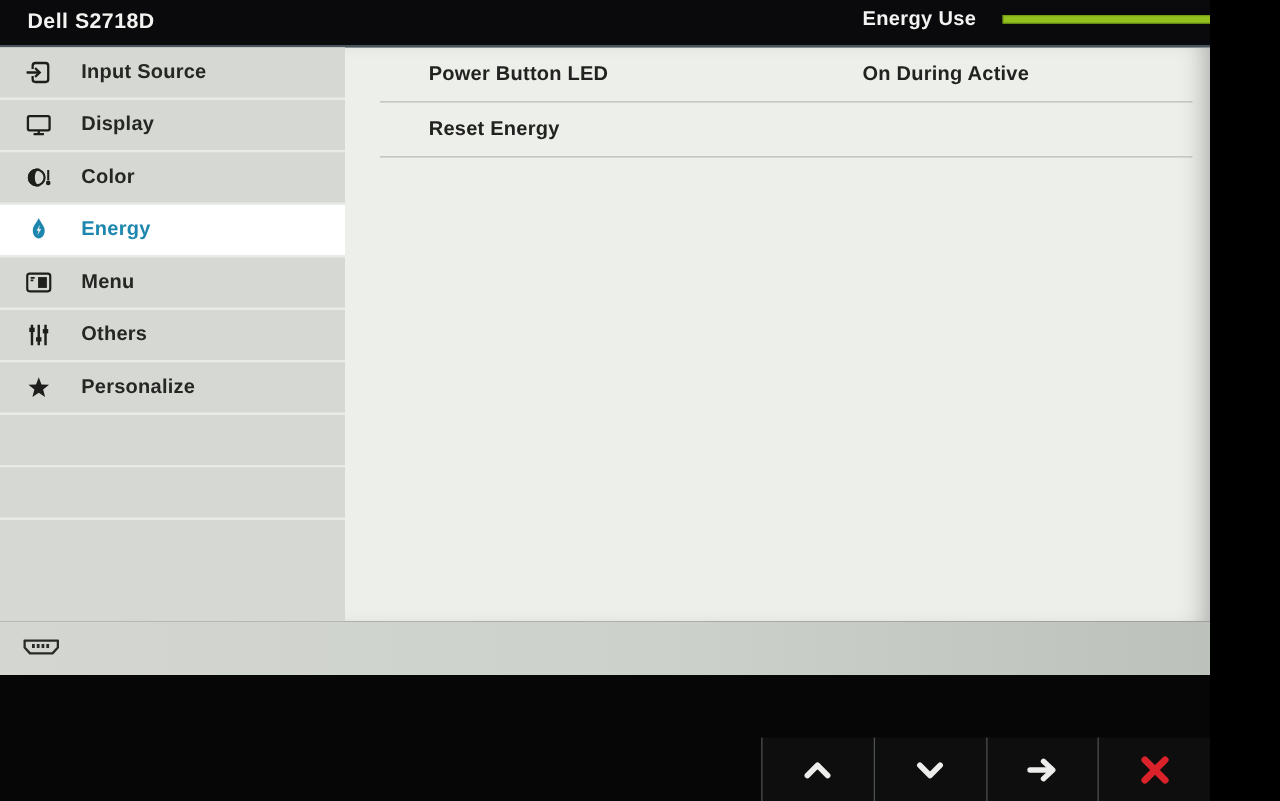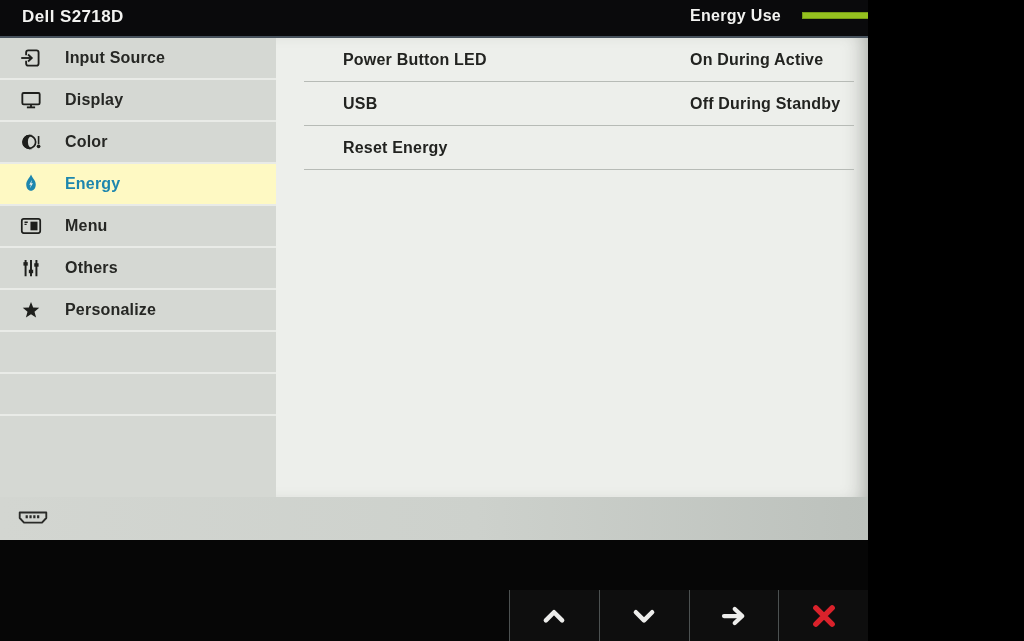--- a/index.html
+++ b/index.html
@@ -1,33 +1,33 @@
 <!DOCTYPE html>
 <html><head>
 <meta charset="utf-8">
 <style>
   html,body{margin:0;padding:0;background:#000;}
   .stage{
-    position:relative;width:868px;height:641px;overflow:hidden;
+    position:relative;width:968px;height:641px;overflow:hidden;
     background:#070708;
     font-family:"Liberation Sans",sans-serif;
     -webkit-font-smoothing:antialiased;
   }
   
   .osd-header{position:absolute;top:0;left:0;right:0;height:36px;background:#0a0a0c;border-bottom:2px solid #47525d;}
   .osd-title{position:absolute;left:22px;top:7px;font-size:17px;font-weight:bold;color:#f3f3f1;letter-spacing:.4px;}
   .meter-label{position:absolute;left:690px;top:7px;font-size:16px;font-weight:bold;color:#f3f3f1;letter-spacing:.3px;}
   .meter-track{position:absolute;left:802px;top:12px;width:197px;height:7px;border-radius:1px;background:#5f7f14;}
   .meter-fill{height:100%;width:100%;background:#95c11f;box-shadow:inset 0 0 0 1px rgba(80,110,10,.45);}
   
   .osd-body{position:absolute;top:38px;left:0;right:0;height:459px;background:#edefeb;
     box-shadow:inset -16px 0 20px -12px rgba(55,60,55,.38);}
   .sidebar{position:absolute;left:0;top:0;width:276px;height:100%;background:#d5d8d3;}
   .side-item{position:relative;height:42px;box-sizing:border-box;border-bottom:2px solid #e9ebe7;background:#d5d8d3;cursor:default;}
-  .side-item.selected{background:#fef9c3;}
+  .side-item.selected{background:#ffffff;}
   .side-item .icon{position:absolute;left:15px;top:50%;transform:translateY(-50%);width:32px;height:30px;display:flex;align-items:center;justify-content:center;}
   .side-item .label{position:absolute;left:65px;top:50%;transform:translateY(-50%);font-size:16px;font-weight:700;color:#262724;letter-spacing:.2px;white-space:nowrap;}
   .side-item.selected .label{color:#1d86ae;}
   .side-filler{height:42px;box-sizing:border-box;border-bottom:2px solid #e9ebe7;background:#d5d8d3;}
   .side-filler.last{height:39px;border-bottom:none;}
   .main-rows{position:absolute;left:276px;right:0;top:0;}
   .menu-row{position:relative;height:43px;margin:0 14px 0 28px;border-bottom:1px solid #b7bbb6;}
   .menu-row .row-label{position:absolute;left:39px;top:50%;transform:translateY(-50%);font-size:16px;font-weight:700;color:#222320;letter-spacing:.2px;white-space:nowrap;}
   .menu-row .row-value{position:absolute;left:386px;top:50%;transform:translateY(-50%);font-size:16px;font-weight:700;color:#222320;letter-spacing:.2px;white-space:nowrap;text-align:center;}
   
@@ -148,24 +148,20 @@
       <div class="side-filler"></div>
       <div class="side-filler last"></div>
     </div>
 
     <div class="main-rows">
       <div class="menu-row">
         <span class="row-label">Power Button LED</span>
         <span class="row-value">On During Active</span>
       </div>
       <div class="menu-row">
-        <span class="row-label">USB</span>
-        <span class="row-value">Off During Standby</span>
-      </div>
-      <div class="menu-row">
         <span class="row-label">Reset Energy</span>
         <span class="row-value"></span>
       </div>
     </div>
   </div>
 
   <div class="statusbar">
     <span class="icon">
       <svg width="32" height="20" viewBox="0 0 26 14">
         <path d="M2.2 2.5 H23.8 V7 L20.3 10.8 H5.7 L2.2 7 Z" fill="none" stroke="#2a2b28" stroke-width="1.5" stroke-linejoin="round"></path>

